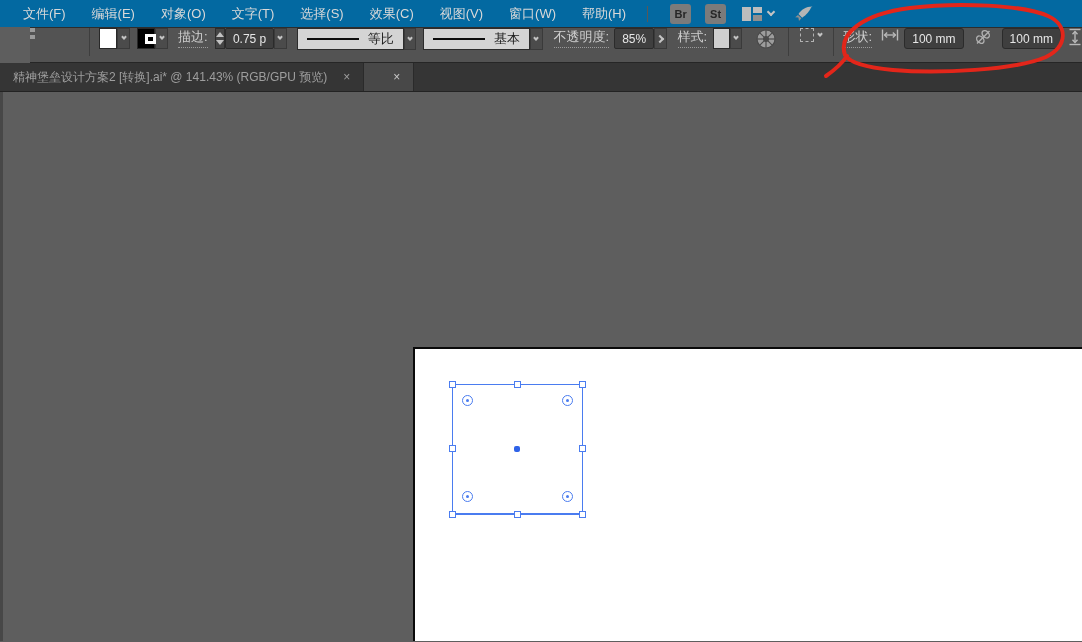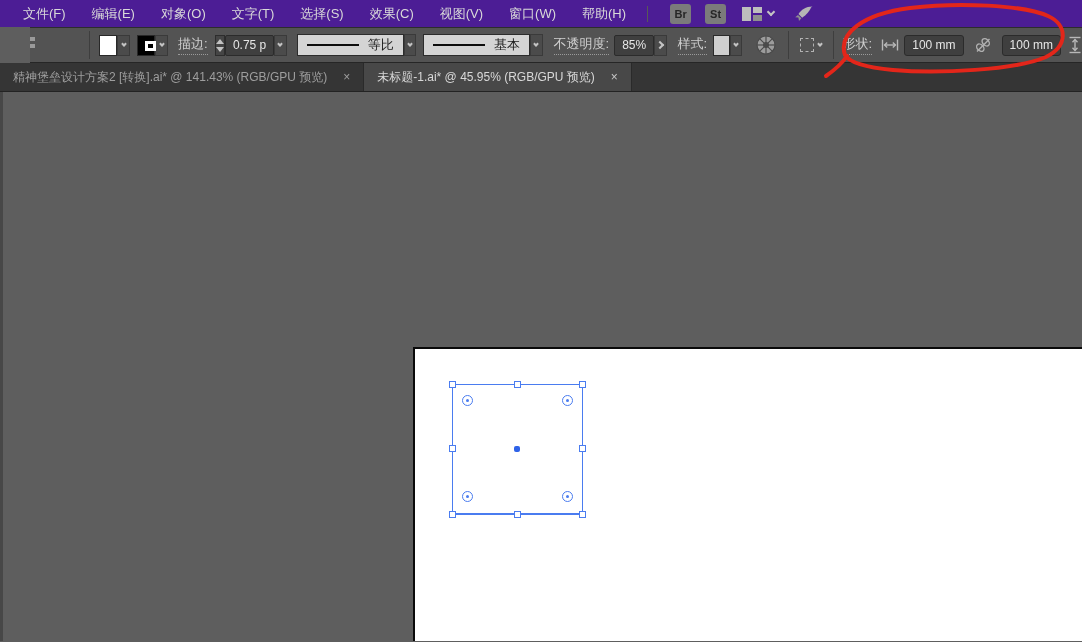--- a/index.html
+++ b/index.html
@@ -1,42 +1,42 @@
 <!DOCTYPE html>
 <html><head>
 <meta charset="utf-8">
 <style>
   * { margin:0; padding:0; box-sizing:border-box; }
   html,body { width:1082px; height:642px; overflow:hidden; background:#5e5e5e;
     font-family:"Liberation Sans", sans-serif; }
   .screen { position:relative; width:1082px; height:642px; }
 
   
-  .menu-bar { height:27px; background:#4c1d95; display:flex; align-items:center;
+  .menu-bar { height:27px; background:#0369a1; display:flex; align-items:center;
     padding-left:10px; }
   .menu-item { color:#d9d9d9; font-size:13px; line-height:27px; padding:0 13px;
     white-space:nowrap; cursor:default; }
   .appbar-divider { width:1px; height:16px; background:#585858; margin:0 8px; }
   .badge { width:21px; height:20px; background:#7b7b7b; border-radius:3px;
     color:#262626; font-size:11px; font-weight:bold; display:flex;
     align-items:center; justify-content:center; margin-left:14px; }
   .workspace-btn { display:flex; align-items:center; margin-left:16px; gap:6px; }
   .ws-icon { position:relative; width:20px; height:14px; }
   .ws-icon i { position:absolute; background:#bdbdbd; }
   .ws-icon i:nth-child(1){ left:0; top:0; width:9px; height:14px; }
   .ws-icon i:nth-child(2){ left:11px; top:0; width:9px; height:6px; }
   .ws-icon i:nth-child(3){ left:11px; top:8px; width:9px; height:6px; background:#8f8f8f; }
   .chev { width:6px; height:6px; border-right:2px solid #c4c4c4;
     border-bottom:2px solid #c4c4c4; transform:rotate(45deg); margin-top:-3px; }
   .chev.small { width:4px; height:4px; }
   .rocket { margin-left:20px; }
 
   
   .control-bar { height:36px; background:#535353; border-top:1px solid #2d2d2d;
-    border-bottom:1px solid #262626; display:flex; align-items:center;margin-left:30px; }
+    border-bottom:1px solid #262626; display:flex; align-items:flex-start;margin-left:30px; }
   .edge-fragment { width:5px; height:16px; margin-left:0; display:flex;
     flex-direction:column; gap:3px; }
   .edge-fragment i { width:5px; height:4px; background:#9a9a9a; }
   .vdiv { width:1px; height:28px; background:#3e3e3e; }
   .ctl-label { color:#cfcfcf; font-size:13px; border-bottom:1px dotted #9a9a9a;
     padding-bottom:1px; white-space:nowrap; cursor:default; }
   .swatch { width:26px; height:21px; border:1px solid #282828; }
   .fill-swatch { background:#ffffff; }
   .stroke-swatch { background:#000; position:relative; }
   .stroke-swatch::before { content:""; position:absolute; left:7px; top:5px;
@@ -247,21 +247,20 @@
       </svg>
     </span>
   </div>
 
   <div class="tab-bar">
     <div class="tab">
       <span>精神堡垒设计方案2 [转换].ai* @ 141.43% (RGB/GPU 预览)</span>
       <span class="tab-close">×</span>
     </div>
     <div class="tab active">
-      <span>未标题-1.ai* @ 45.95% (RGB/GPU 预览)</span>
       <span class="tab-close">×</span>
     </div>
   </div>
 
   <div class="canvas">
     <div class="canvas-left-edge"></div>
     <div class="artboard"></div>
 
     <div class="sel-box">
       <span class="h tl"></span>

